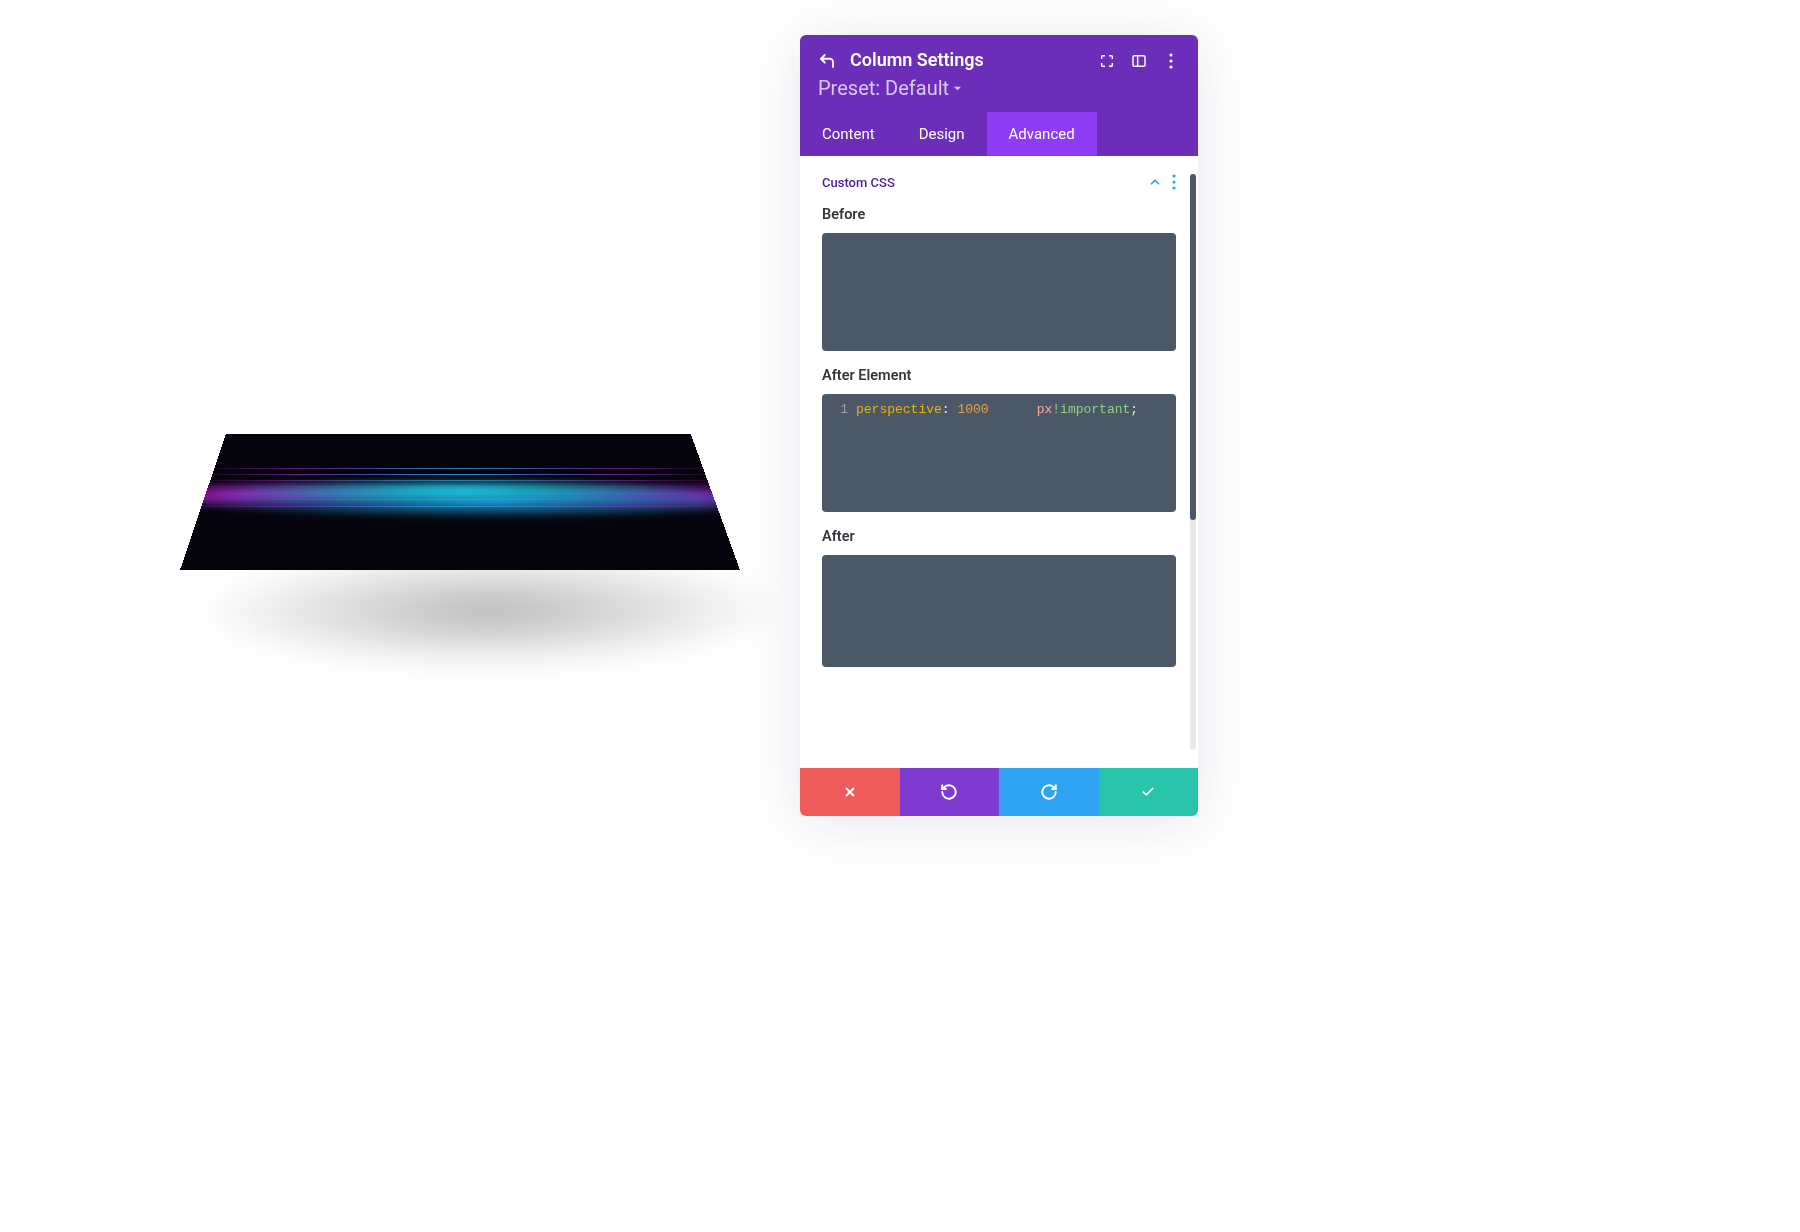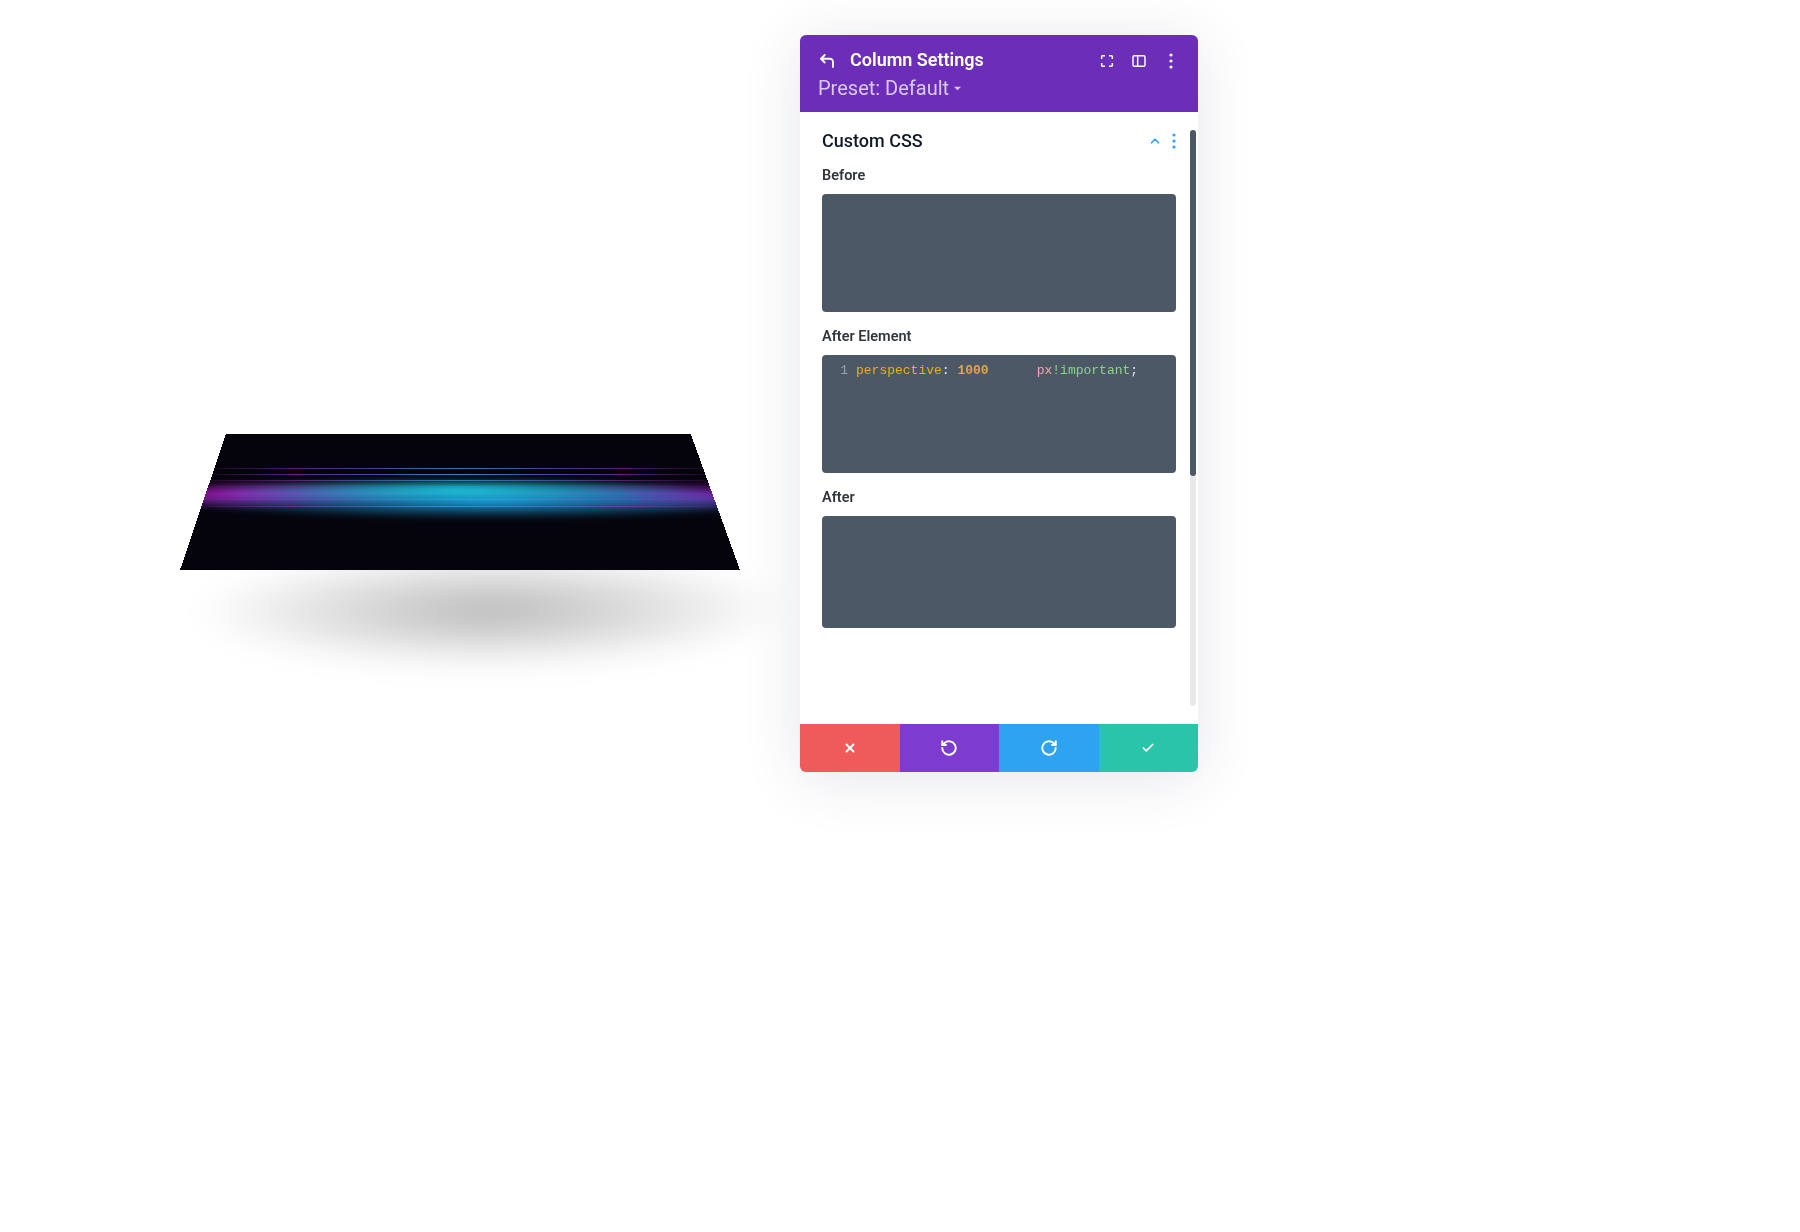--- a/index.html
+++ b/index.html
@@ -90,21 +90,21 @@
 
   .panel-body {
     background:#fff;
     padding: 18px 0 0 0;
     height: 612px;
     position: relative;
   }
   .section-head {
     display:flex; align-items:center; padding: 0 22px 10px 22px;
   }
-  .section-title { color:#0f172a; font-size:18px; font-weight:500; flex:1; }
+  .section-title { color:#4c1d95; font-size:13px; font-weight:500; flex:1; }
   .chev-up { color:#2ea3f2; font-size:16px; margin-right:10px; cursor:pointer; }
   .dots { color:#2ea3f2; font-size:18px; cursor:pointer; }
 
   .scroll-area { padding: 0 22px 18px 22px; height: 560px; overflow:hidden; }
   .field-label { font-size:14.5px; color:#32373c; font-weight:600; margin: 16px 0 10px 0; }
   .field-label.first { margin-top: 6px; }
 
   .code-box {
     background:#4c5866;
     border-radius:4px;
@@ -114,21 +114,21 @@
     font-size:13px;
     color:#e6e6e6;
     position: relative;
   }
   .code-box.tall { min-height: 118px; }
   .code-box.after-box { min-height: 112px; }
   .code-line { display:flex; align-items:flex-start; }
   .gutter { color:#9aa2ad; width:16px; text-align:right; margin-right:8px; user-select:none; flex-shrink:0; }
   .tok-prop  { color:#eab308; }
   .tok-colon { color:#e6e6e6; }
-  .tok-num   { color:#e6a24d; font-weight:700; }
+  .tok-num   { color:#e6a24d; font-weight:400; }
   .tok-unit  { color:#fca5a5;padding-left:48px; }
   .tok-imp   { color:#8bd28b;text-align:center; }
   .tok-semi  { color:#e6e6e6; }
 
   .vscrollbar {
     position:absolute; right:2px; top:18px; bottom:18px; width:6px;
     background:#e8e8e8; border-radius:3px;
   }
   .vscrollbar-thumb {
     position:absolute; top:0; left:0; right:0; height:60%;
@@ -197,20 +197,25 @@
       </span>
     </div>
     <div class="preset-row">
       <span>Preset: Default</span>
       <svg width="9" height="9" viewBox="0 0 10 10" fill="currentColor">
           <path d="M1 3l4 4 4-4z"></path>
         </svg>
     </div>
   </div>
 
+  <div class="tabs">
+    <div class="tab">Content</div>
+    <div class="tab">Design</div>
+    <div class="tab active">Advanced</div>
+  </div>
 
   <div class="panel-body">
     <div class="section-head">
       <span class="section-title">Custom CSS</span>
       <span class="chev-up">
         <svg width="14" height="14" viewBox="0 0 24 24" fill="none" stroke="currentColor" stroke-width="3" stroke-linecap="round" stroke-linejoin="round">
             <polyline points="18 15 12 9 6 15"></polyline>
           </svg>
       </span>
       <span class="dots">

